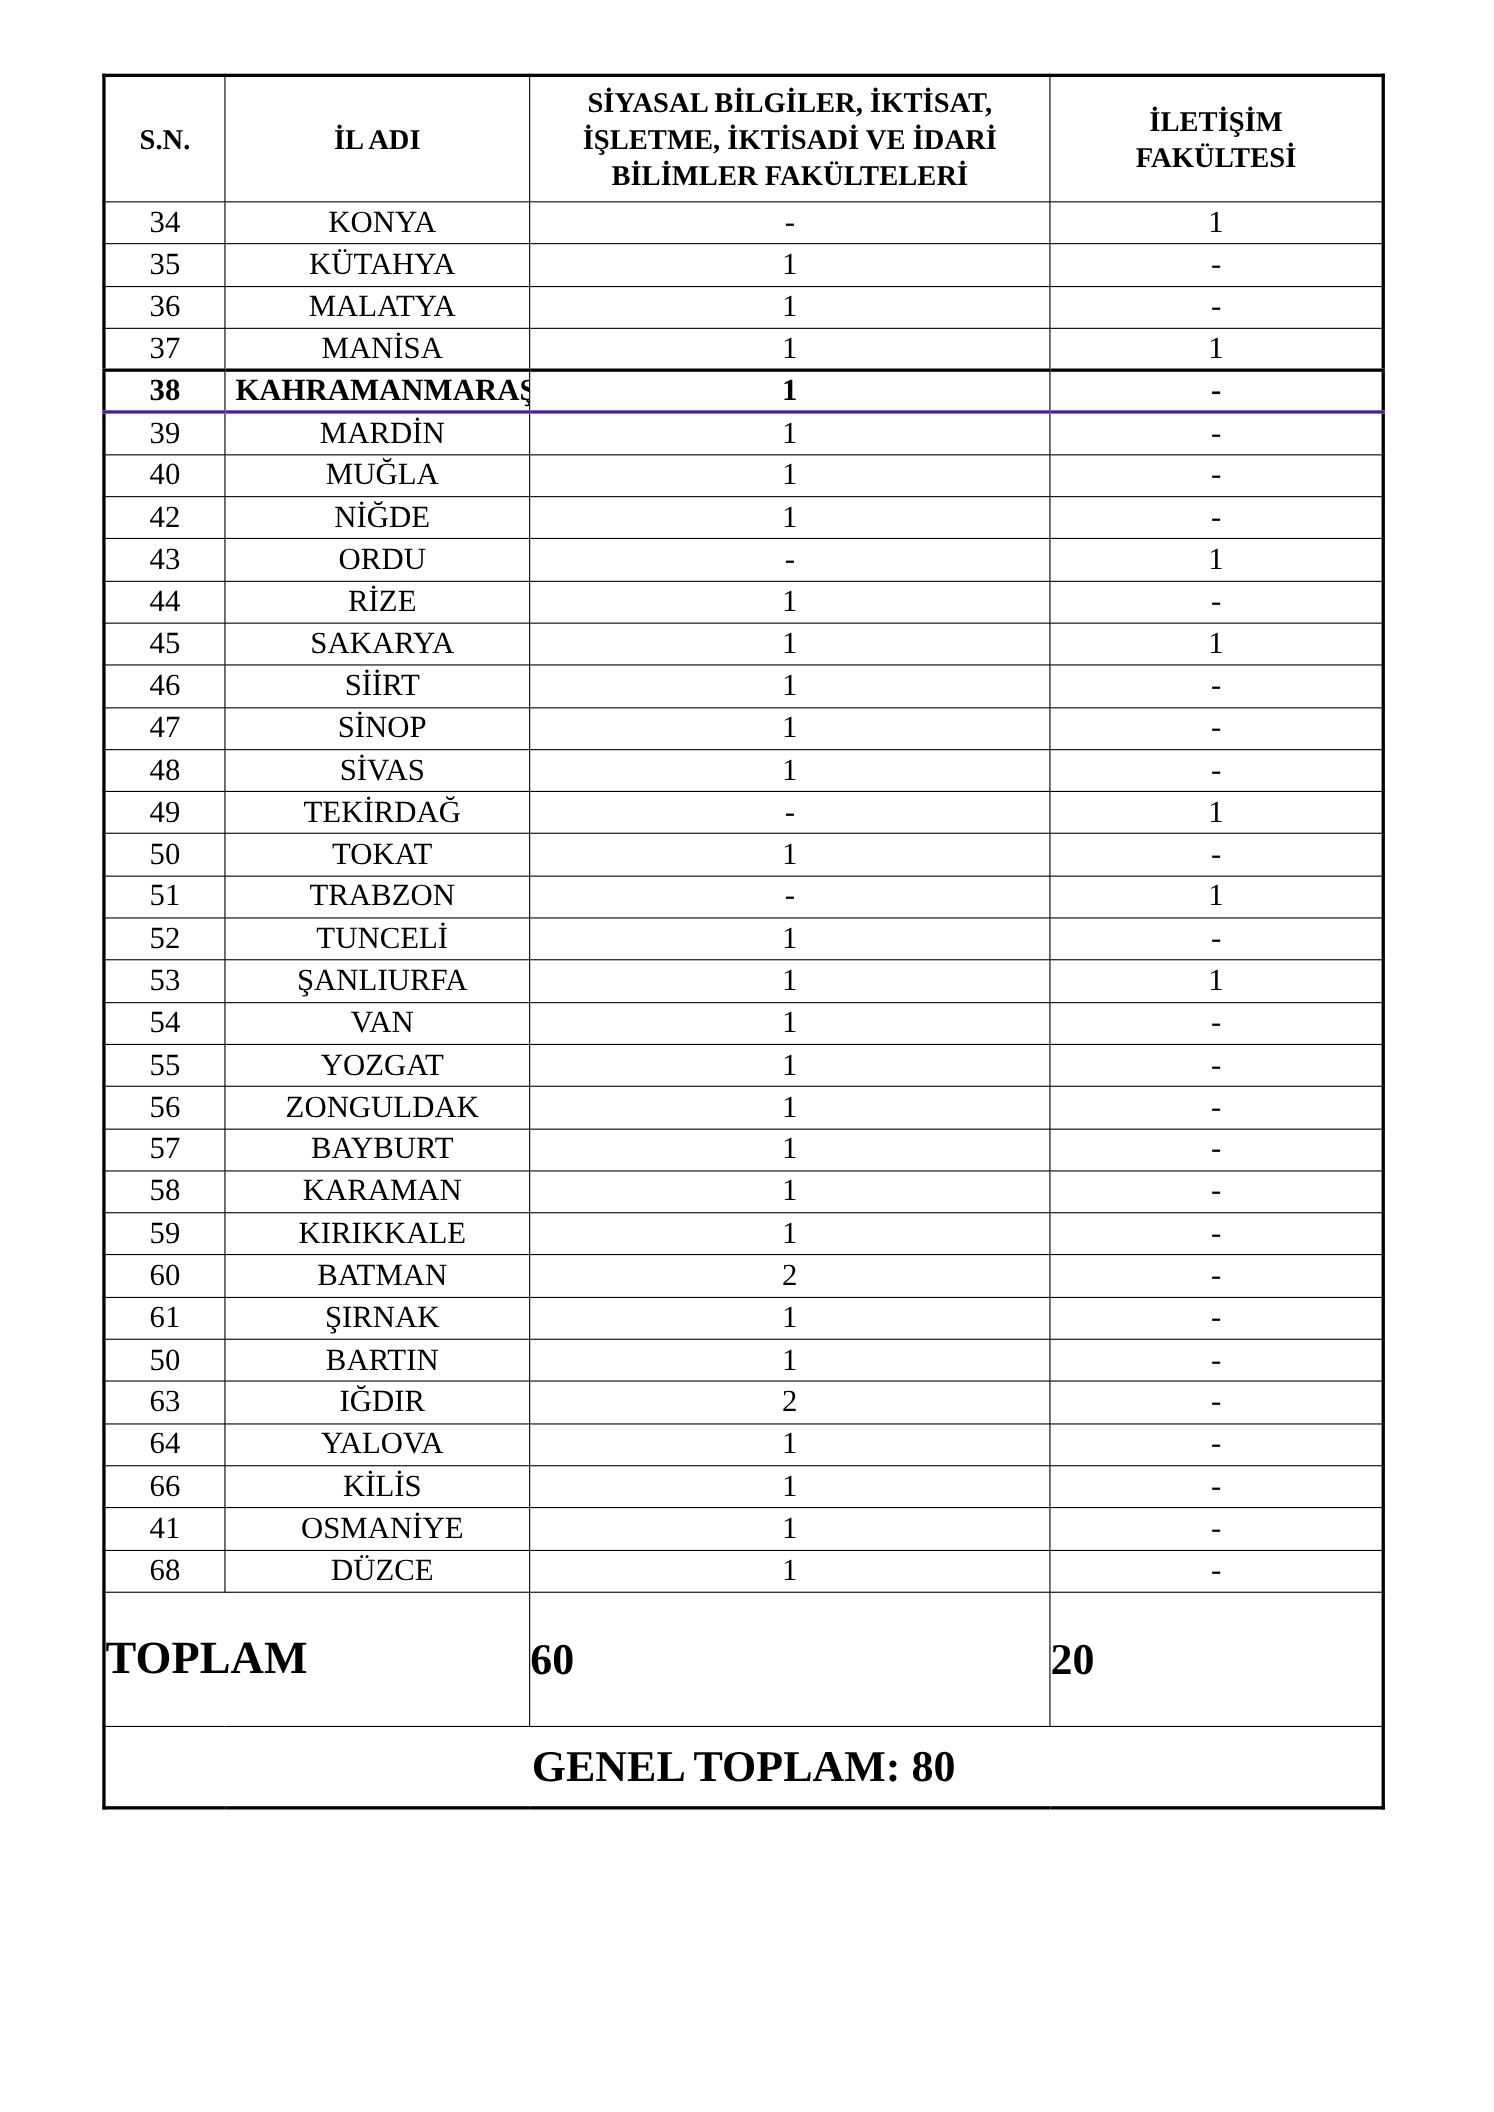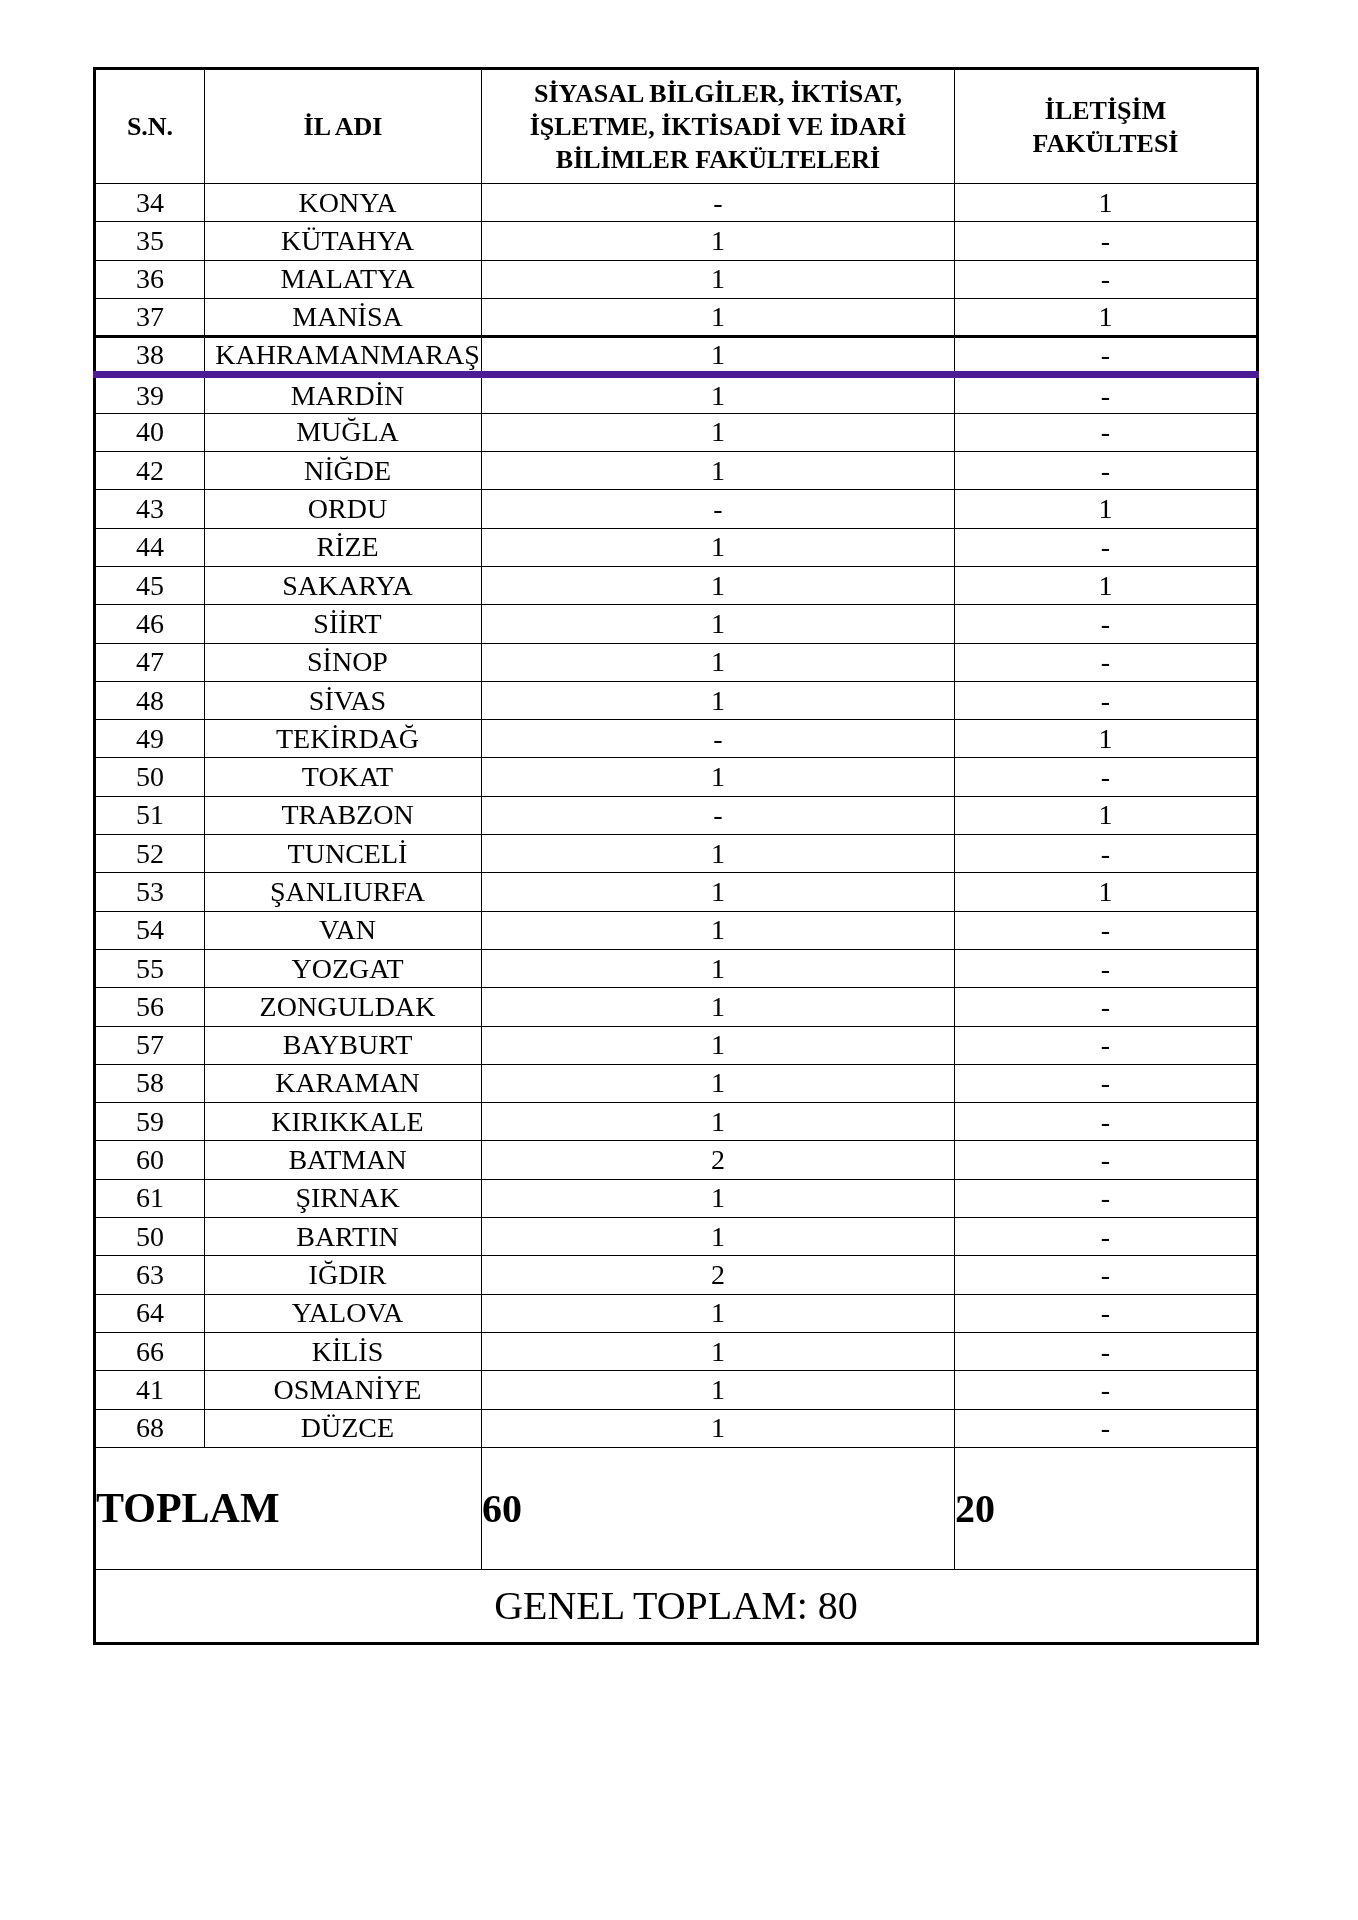--- a/index.html
+++ b/index.html
@@ -54,33 +54,34 @@
     font-size: 28px;
     text-align: center;
   }
   tr.data td.il {
     text-align: center;
     padding-left: 9px;
     margin-left: 13px;
   }
   tr.thick td {
     border-top: 3px solid #000;
-    border-bottom: 7px solid #4c1d95;
+    border-bottom: 3px solid #4c1d95;
+    font-weight: bold;
   }
   
   tr.total { height: 122px; }
   tr.total td {
     font-weight: bold;
     text-align: left;
     font-size: 40px;
   }
   tr.total td.tlabel { font-size: 42px; }
   tr.grand { height: 74px; }
   tr.grand td {
-    font-weight: normal;
+    font-weight: bold;
     text-align: center;
     font-size: 40px;
   }
 </style>
 </head>
 <body>
 
 <div class="page">
   <table class="placement">
     <colgroup>

